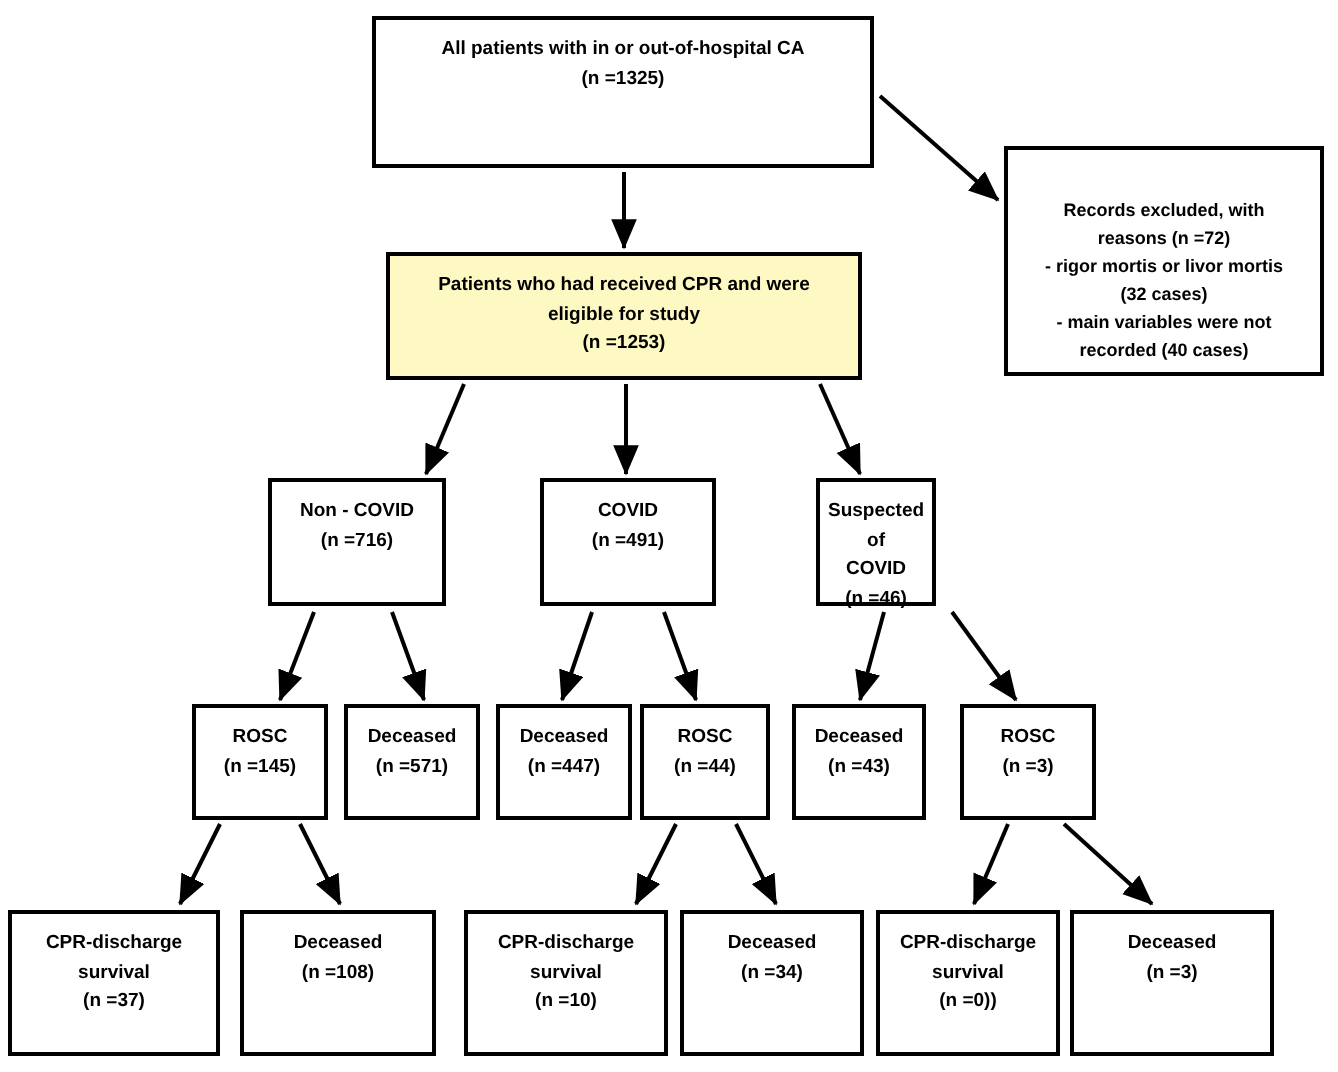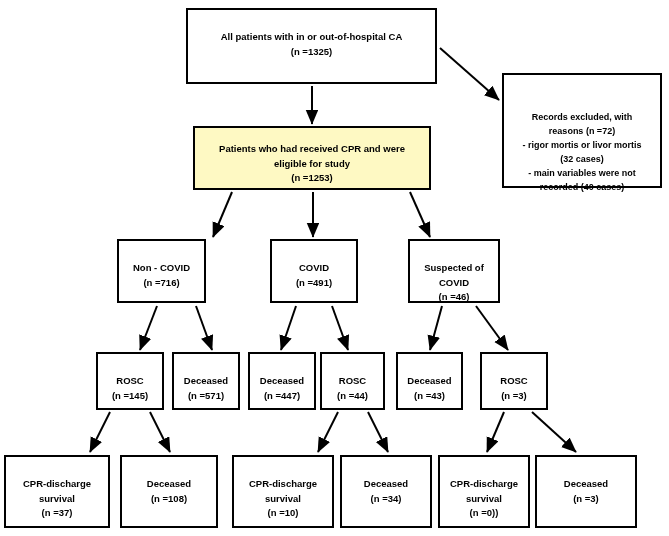--- a/index.html
+++ b/index.html
@@ -33,21 +33,20 @@
     text-align: center;
   }
   .node-text {
     font-family: "Liberation Sans", sans-serif;
     font-size: 9.5px;
     font-weight: 700;
     color: #000000;
     line-height: 1.55;
     white-space: pre-line;
     padding: 0 4px;
-    margin-top: 12px;
   }
   .node-text.small {
     font-size: 9px;
   }
 </style>
 </head>
 <body>
 
 <div id="chart-root">
 
@@ -89,29 +88,29 @@
 -  rigor mortis or livor mortis
 (32 cases)
 - main variables were not
 recorded (40  cases)</div>
       </div>
       <div class="node-box" style="left: 193px; top: 126px; width: 238px; height: 64px; border-color: rgb(0, 0, 0); background: #fef9c3; align-items: center;">
         <div class="node-text" style="color: rgb(0, 0, 0);">Patients who had received CPR and were
 eligible for study
 (n =1253)</div>
       </div>
-      <div class="node-box" style="left: 117px; top: 239px; width: 89px; height: 64px; border-color: rgb(0, 0, 0); background: rgb(255, 255, 255); align-items: flex-start;">
+      <div class="node-box" style="left: 134px; top: 239px; width: 89px; height: 64px; border-color: rgb(0, 0, 0); background: rgb(255, 255, 255); align-items: flex-start;">
         <div class="node-text" style="padding-top: 8px; color: rgb(0, 0, 0);">Non - COVID
 (n =716)</div>
       </div>
       <div class="node-box" style="left: 270px; top: 239px; width: 88px; height: 64px; border-color: rgb(0, 0, 0); background: rgb(255, 255, 255); align-items: flex-start;">
         <div class="node-text" style="padding-top: 8px; color: rgb(0, 0, 0);">COVID
 (n =491)</div>
       </div>
-      <div class="node-box" style="left: 408px; top: 239px; width: 92px; height: 64px; border-color: rgb(0, 0, 0); background: rgb(255, 255, 255); align-items: flex-start;">
+      <div class="node-box" style="left: 408px; top: 239px; width: 60px; height: 64px; border-color: rgb(0, 0, 0); background: rgb(255, 255, 255); align-items: flex-start;">
         <div class="node-text" style="padding-top: 8px; color: rgb(0, 0, 0);">Suspected of
 COVID
 (n =46)</div>
       </div>
       <div class="node-box" style="left: 96px; top: 352px; width: 68px; height: 58px; border-color: rgb(0, 0, 0); background: rgb(255, 255, 255); align-items: flex-start;">
         <div class="node-text" style="padding-top: 8px; color: rgb(0, 0, 0);">ROSC
 (n =145)</div>
       </div>
       <div class="node-box" style="left: 172px; top: 352px; width: 68px; height: 58px; border-color: rgb(0, 0, 0); background: rgb(255, 255, 255); align-items: flex-start;">
         <div class="node-text" style="padding-top: 8px; color: rgb(0, 0, 0);">Deceased

